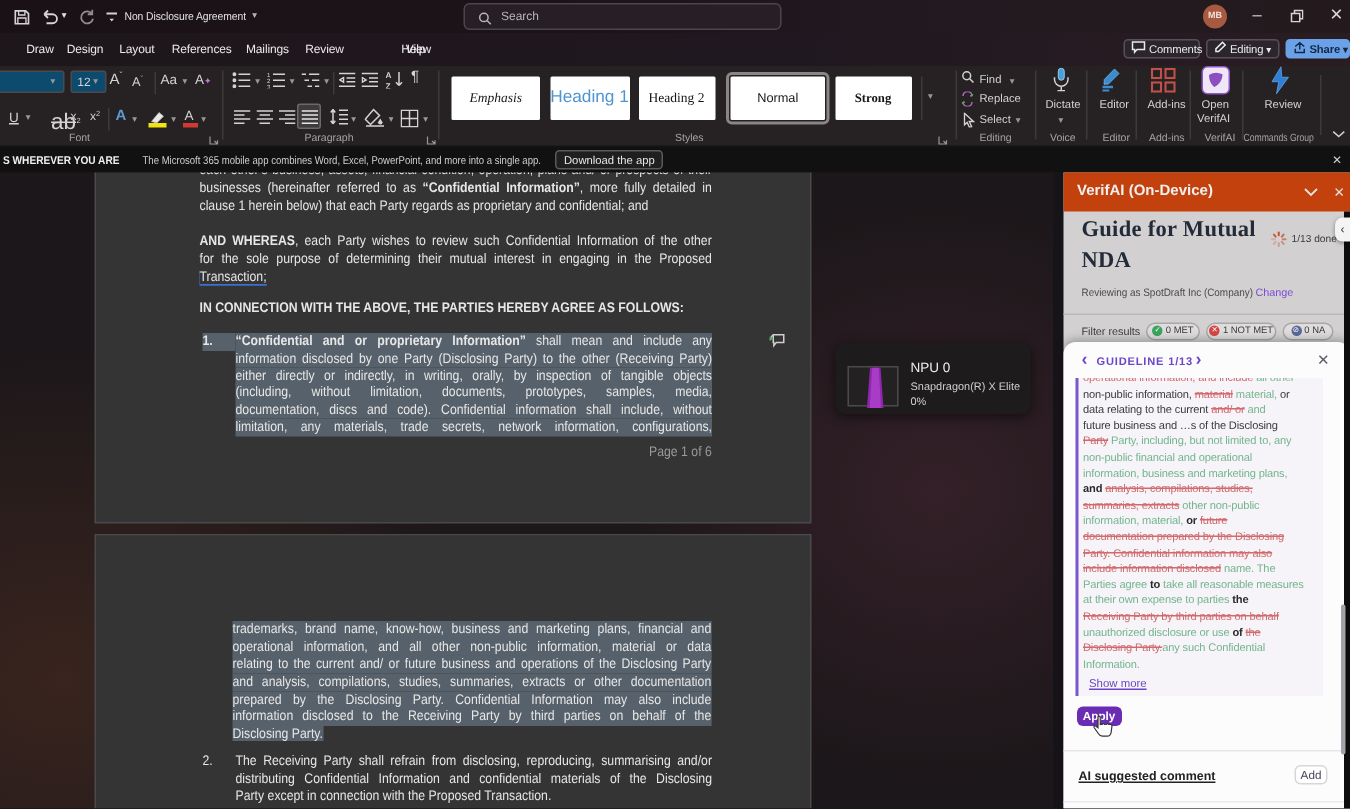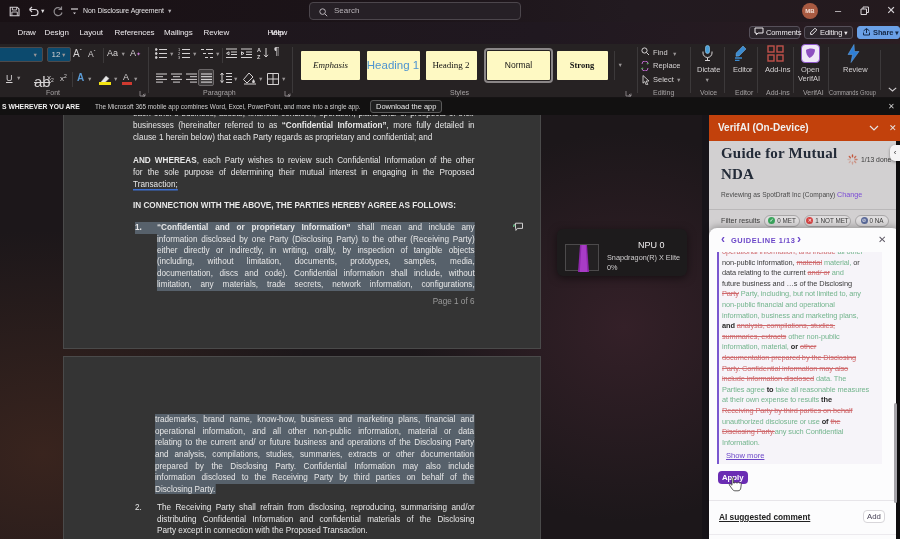--- a/index.html
+++ b/index.html
@@ -70,21 +70,21 @@
   #avatar { position:absolute; left:802px; top:3px; width:16px; height:16px; border-radius:50%;
     background:#a85a41; color:#f3e3da; font-size:6px; font-weight:bold; text-align:center; line-height:16px; }
   
   #ribbon { border-bottom:1px solid #151314; }
   .rlabel { position:absolute; top:45px; color:#a5a2a3; font-size:7px; white-space:nowrap; }
   .rsep { position:absolute; top:3px; height:46px; width:1px; background:#3c393a; }
   .rit { position:absolute; color:#d5d2d3; font-size:8px; white-space:nowrap; }
   .combo { position:absolute; border:1px solid #4e4a4b; background:#0c4a6e; border-radius:2px;
     color:#d5d2d3; font-size:8px; height:15px; line-height:13px; }
   .car { color:#9a9697; font-size:5.5px; }
-  .stybox { position:absolute; top:6.5px; height:29px; background:#fef9c3; border-radius:1px;
+  .stybox { position:absolute; top:6.5px; height:29px; background:#ffffff; border-radius:1px;
     text-align:center; color:#161616; }
   .launch { position:absolute; width:7px; height:7px; }
   .etxt { position:absolute; color:#d5d2d3; font-size:7.5px; white-space:nowrap; }
   
   .tab { position:absolute; top:0; height:22px; line-height:22px; color:#ece9ec; font-size:8px; letter-spacing:-0.1px; }
   .pillbtn { position:absolute; top:4px; height:13px; border:1px solid #56505a; border-radius:3px;
     background:#2c262c; color:#ece9ec; font-size:7.5px; line-height:11px; padding:0 4px;
     white-space:nowrap; letter-spacing:-0.1px; }
   
   #banner { color:#d8d8d8; font-size:7.5px; line-height:17px; }
@@ -398,21 +398,21 @@
     <div class="dline ind" style="top:398.55px;">distributing Confidential Information and confidential materials of the Disclosing</div>
     <div class="dline ind dlast" style="top:409.9px;">Party except in connection with the Proposed Transaction.</div>
   </div>
   <div class="abs" id="npu">
     <div style="position:absolute;left:8px;top:15.5px;width:34px;height:27px;background:#232122;border:1px solid #4c4a4b;">
       <svg width="34" height="27" viewBox="0 0 34 27">
         <polygon points="14,0 21,0 23,27 12,27" fill="#8e27ab"></polygon>
         <polygon points="15.5,0 19.8,0 21.3,27 13.8,27" fill="#a83cc6"></polygon>
       </svg>
     </div>
-    <div style="position:absolute;left:50px;top:11px;font-size:9px;color:#f0eeef;margin-left:31px;">NPU 0</div>
+    <div style="position:absolute;left:50px;top:11px;font-size:9px;color:#f0eeef;">NPU 0</div>
     <div style="position:absolute;left:50px;top:24px;font-size:7.3px;color:#cfcdce;">Snapdragon(R) X Elite</div>
     <div style="position:absolute;left:50px;top:34.5px;font-size:7.3px;color:#cfcdce;">0%</div>
   </div>
   <div class="abs" style="left:702px;top:115px;width:7px;height:424px;background:#171419;"></div>
   <div class="abs" id="panel">
     <div id="panelhead">VerifAI (On-Device)</div>
     <svg style="position:absolute;left:160px;top:10px;" width="10" height="6" viewBox="0 0 10 6">
       <path d="M1 1 L5 5 9 1" fill="none" stroke="#e6e4e5" stroke-width="1.2"></path>
     </svg>
     <span style="position:absolute;left:180px;top:7px;color:#e6e4e5;font-size:9px;line-height:12px;">✕</span>
@@ -445,26 +445,26 @@
       <div id="redline">
         <div class="rl"><s>operational information, and include</s> <g2>all other</g2></div>
         <div class="rl">non-public information, <s>material</s> <g2>material,</g2> or</div>
         <div class="rl">data relating to the current <s>and/ or</s> <g2>and</g2></div>
         <div class="rl">future business and …s of the Disclosing</div>
         <div class="rl"><s>Party</s> <g2>Party, including, but not limited to, any</g2></div>
         <div class="rl"><g2>non-public financial and operational</g2></div>
         <div class="rl"><g2>information, business and marketing plans,</g2></div>
         <div class="rl"><b>and</b> <s>analysis, compilations, studies,</s></div>
         <div class="rl"><s>summaries, extracts</s> <g2>other non-public</g2></div>
-        <div class="rl"><g2>information, material,</g2> <b>or</b> <s>other</s></div>
+        <div class="rl"><g2>information, material,</g2> <b>or</b> <s>future</s></div>
         <div class="rl"><s>documentation prepared by the Disclosing</s></div>
         <div class="rl"><s>Party. Confidential information may also</s></div>
-        <div class="rl"><s>include information disclosed</s> <g2>data. The</g2></div>
+        <div class="rl"><s>include information disclosed</s> <g2>name. The</g2></div>
         <div class="rl"><g2>Parties agree</g2> <b>to</b> <g2>take all reasonable measures</g2></div>
-        <div class="rl"><g2>at their own expense to results</g2> <b>the</b></div>
+        <div class="rl"><g2>at their own expense to parties</g2> <b>the</b></div>
         <div class="rl"><s>Receiving Party by third parties on behalf</s></div>
         <div class="rl"><g2>unauthorized disclosure or use</g2> <b>of</b> <s>the</s></div>
         <div class="rl"><s>Disclosing Party.</s><g2>any such Confidential</g2></div>
         <div class="rl"><g2>Information.</g2></div>
         <div id="showmore">Show more</div>
       </div>
       <div id="applybtn">Apply</div>
       <svg class="abs" style="left:19px;top:249px;" width="14" height="15" viewBox="0 0 14 15">
         <path d="M4 1 C4 0.3 5.5 0.3 5.5 1 L5.5 6 L7 5.8 C7 5.2 8.4 5.2 8.4 5.9 L9.8 5.8 C9.8 5.2 11.2 5.2 11.2 6 L12.6 6 C13.2 6 13.3 6.5 13.3 7 L12.8 11 C12.6 12.5 11.8 13.8 10 13.8 L7 13.8 C5.8 13.8 4.8 13 4.2 12 L1.4 8 C1 7.4 1.8 6.6 2.5 7 L4 8.2 Z" fill="#fdfdfd" stroke="#333" stroke-width="0.8"></path>
       </svg>

